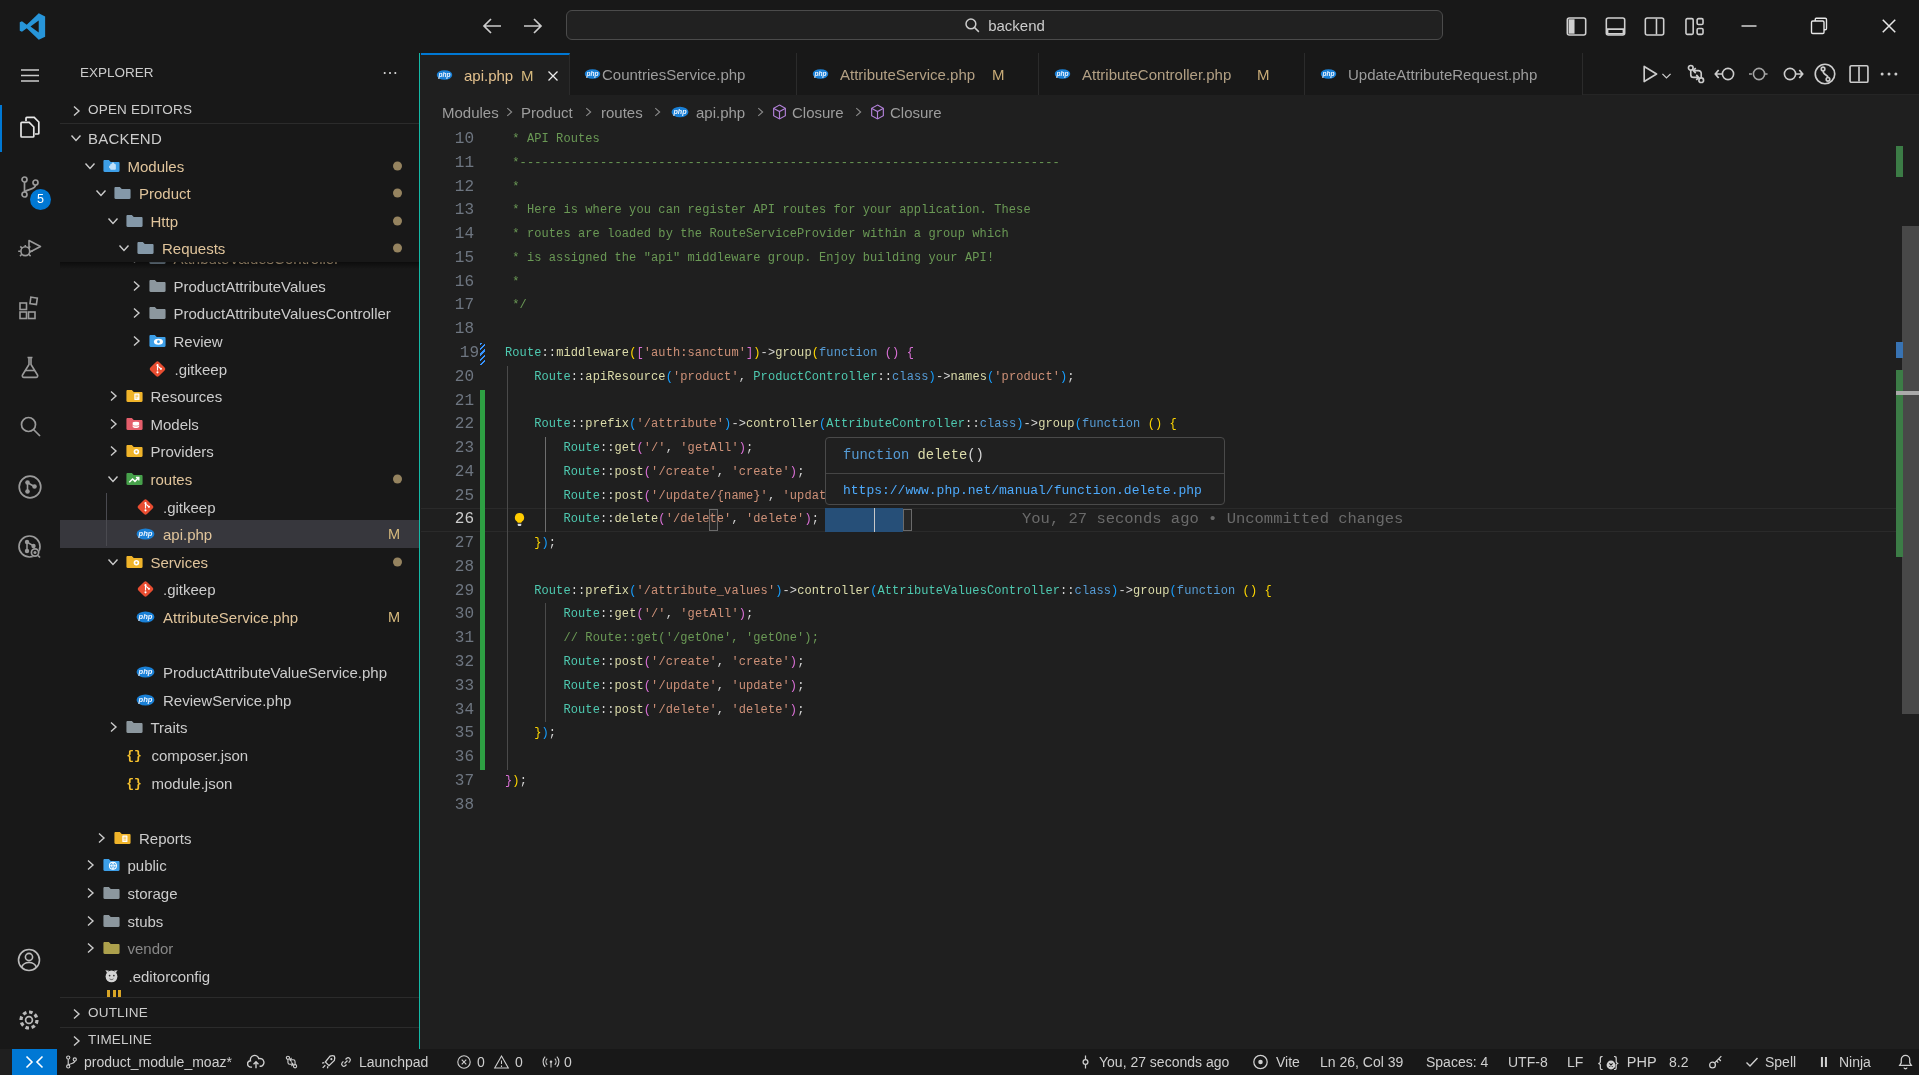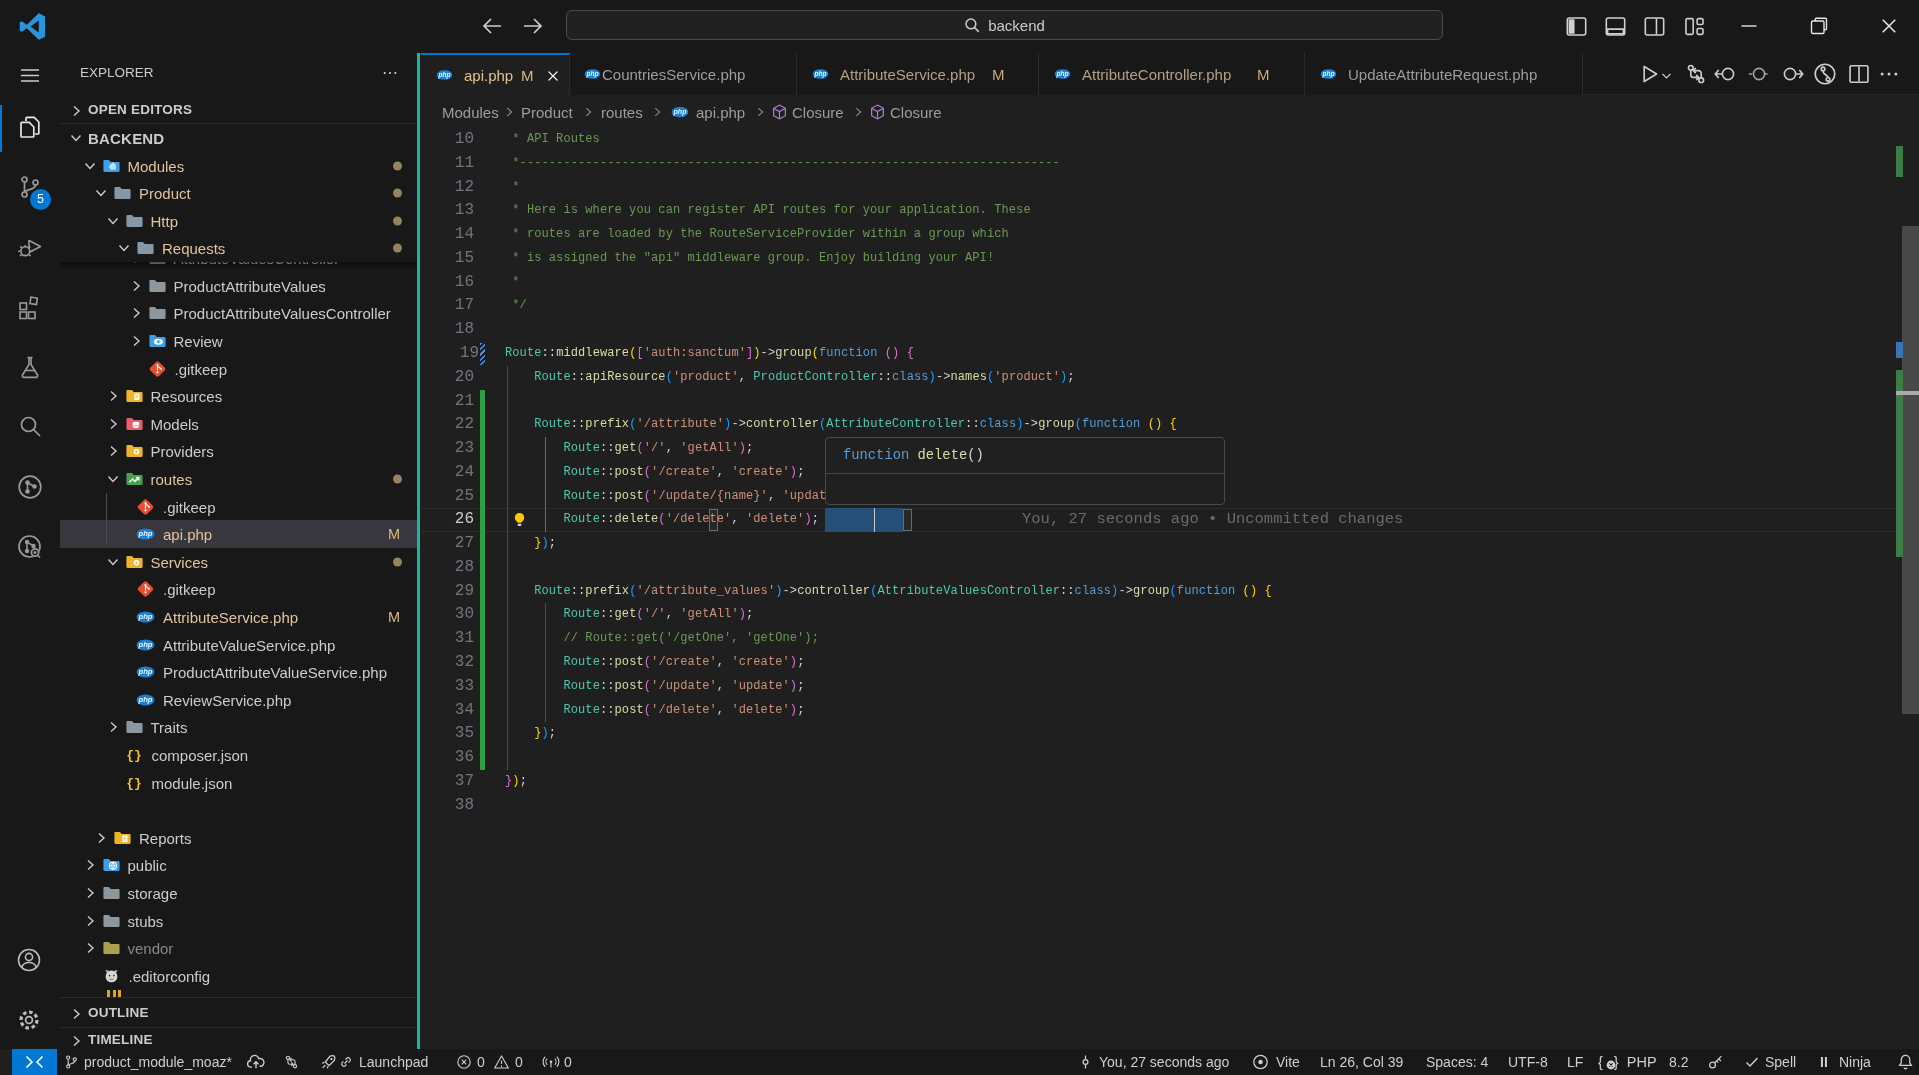--- a/index.html
+++ b/index.html
@@ -5,30 +5,30 @@
 html,body{background:#1f1f1f;width:1919px;height:1075px;overflow:hidden}
 #app{position:relative;width:1919px;height:1075px;font-family:"Liberation Sans",sans-serif;color:#ccc;background:#1f1f1f}
 .abs{position:absolute}
 
 #titlebar{position:absolute;left:0;top:0;width:1919px;height:53px;background:#181818}
 #searchbox{position:absolute;left:566px;top:10px;width:877px;height:30px;background:#212121;border:1px solid #4b4b4b;border-radius:6px;display:flex;align-items:center;justify-content:center;color:#ccc;font-size:15px}
 
 #actbar{position:absolute;left:0;top:53px;width:60px;height:996px;background:#181818}
 .aicon{position:absolute;left:16px;width:28px;height:28px}
 
-#sidebar{position:absolute;left:60px;top:53px;width:360px;height:996px;background:#181818;border-right:3px solid #14b8a6;overflow:hidden}
+#sidebar{position:absolute;left:60px;top:53px;width:360px;height:996px;background:#181818;border-right:1px solid #14b8a6;overflow:hidden}
 .srow{position:absolute;left:0;width:360px;height:28px}
 .srow .lbl{position:absolute;top:50%;transform:translateY(-50%);font-size:15px;color:#ccc;white-space:nowrap}
 .lbl.mod{color:#e0c49b}
 .lbl.dim{color:#878787}
 .chev{position:absolute;top:50%;transform:translateY(-50%);width:16px;height:16px}
 .fico{position:absolute;top:50%;transform:translateY(-50%);width:19px;height:19px}
 .dot{position:absolute;left:333px;top:50%;transform:translateY(-50%);width:9px;height:9px;border-radius:50%;background:#95835f}
 .mbadge{position:absolute;left:328px;top:50%;transform:translateY(-50%);font-size:14.5px;color:#d7ba7d}
-.shead{font-weight:bold;font-size:13.5px;color:#ccc;letter-spacing:.2px}
+.shead{font-weight:normal;font-size:13.5px;color:#ccc;letter-spacing:.2px}
 .tguide{position:absolute;width:1px;background:#4a4a50;z-index:2}
 
 #tabstrip{position:absolute;left:421px;top:53px;width:1498px;height:42px;background:#181818}
 .tab{position:absolute;top:0;height:42px;background:#181818;border-right:1px solid #2b2b2b}
 .tab .tlbl{position:absolute;top:50%;transform:translateY(-50%);font-size:15px;white-space:nowrap}
 #breadcrumb{position:absolute;left:421px;top:95px;width:1498px;height:33px;background:#1f1f1f;font-size:15px;color:#9d9d9d}
 .bc{position:absolute;top:50%;transform:translateY(-50%);white-space:nowrap}
 #editor{position:absolute;left:421px;top:128px;width:1498px;height:921px;background:#1f1f1f}
 .cl-num{position:absolute;left:421px;width:40px;text-align:right;font-family:"Liberation Mono",monospace;font-size:16px;line-height:23.77px;height:24px;color:#6e7681}
 .cl{position:absolute;left:84px;font-family:"Liberation Mono",monospace;font-size:12px;line-height:23.77px;height:24px;white-space:pre;letter-spacing:0.1px;color:#d4d4d4}
@@ -327,26 +327,20 @@
             <use href="#git"></use>
           </svg>
           <div class="lbl" style="left:103px">.gitkeep</div>
         </div>
   <div class="srow" style="top:549.9px">
           <svg class="fico" style="left:74px;width:23px" viewBox="0 0 23 20">
             <use href="#php"></use>
           </svg>
           <div class="lbl mod" style="left:103px">AttributeService.php</div>
           <div class="mbadge">M</div>
-        </div>
-  <div class="srow" style="top:577.5px">
-          <svg class="fico" style="left:74px;width:23px" viewBox="0 0 23 20">
-            <use href="#php"></use>
-          </svg>
-          <div class="lbl" style="left:103px">AttributeValueService.php</div>
         </div>
   <div class="srow" style="top:605.1px">
           <svg class="fico" style="left:74px;width:23px" viewBox="0 0 23 20">
             <use href="#php"></use>
           </svg>
           <div class="lbl" style="left:103px">ProductAttributeValueService.php</div>
         </div>
   <div class="srow" style="top:632.7px">
           <svg class="fico" style="left:74px;width:23px" viewBox="0 0 23 20">
             <use href="#php"></use>
@@ -692,20 +686,21 @@
 <div class="abs" style="left:452.6px;top:380.3px;width:1.6px;height:23.77px;background:#c8c8c8"></div>
 <div class="abs" style="left:601px;top:380.3px;font-family:'Liberation Mono',monospace;font-size:15.5px;line-height:23.77px;color:#6a6a6a;white-space:pre">You, 27 seconds ago • Uncommitted changes</div>
 <svg class="abs" style="left:90px;top:383.3px" width="17" height="18" viewBox="0 0 16 16">
         <path d="M8 1.5a4.3 4.3 0 012.4 7.9c-.5.4-.7.8-.7 1.1H6.3c0-.3-.2-.7-.7-1.1A4.3 4.3 0 018 1.5z" fill="#fc0"></path>
         <path d="M6.3 11.5h3.4v1.2a1 1 0 01-1 1h-1.4a1 1 0 01-1-1z" fill="#d8d8d8"></path>
       </svg>
 </div>
 <div class="abs" style="left:825px;top:437px;width:400px;height:68px;background:#202020;border:1px solid #4a4a4a;border-radius:4px;z-index:9">
       <div class="abs" style="left:17px;top:6px;font-family:'Liberation Mono',monospace;font-size:13.8px;line-height:23px;white-space:pre"><span class="k">function</span> <span class="f">delete</span><span style="color:#d4d4d4">()</span></div>
       <div class="abs" style="left:0;top:35px;width:398px;height:1px;background:#454545"></div>
+      <div class="abs" style="left:17px;top:41px;font-family:'Liberation Mono',monospace;font-size:13px;line-height:23px;color:#4daafc;white-space:pre">https://www.php.net/manual/function.delete.php</div>
     </div>
 <div class="abs" style="left:1902px;top:226px;width:17px;height:488px;background:rgba(121,121,121,.45)"></div>
 <div class="abs" style="left:1896px;top:146px;width:7px;height:31px;background:#3c7c46"></div>
 <div class="abs" style="left:1896px;top:342px;width:7px;height:16px;background:#3873b3"></div>
 <div class="abs" style="left:1896px;top:370px;width:7px;height:187px;background:#3c7c46"></div>
 <div class="abs" style="left:1896px;top:391px;width:23px;height:4px;background:#aaaaaa"></div>
 <div id="statusbar">
  <div class="abs" style="left:0;top:0;width:45px;height:26px;background:#0078d4"></div>
  <svg class="sic" style="left:12px" width="21" height="17" viewBox="0 0 21 16">
         <g fill="none" stroke="#fff" stroke-width="1.6">

